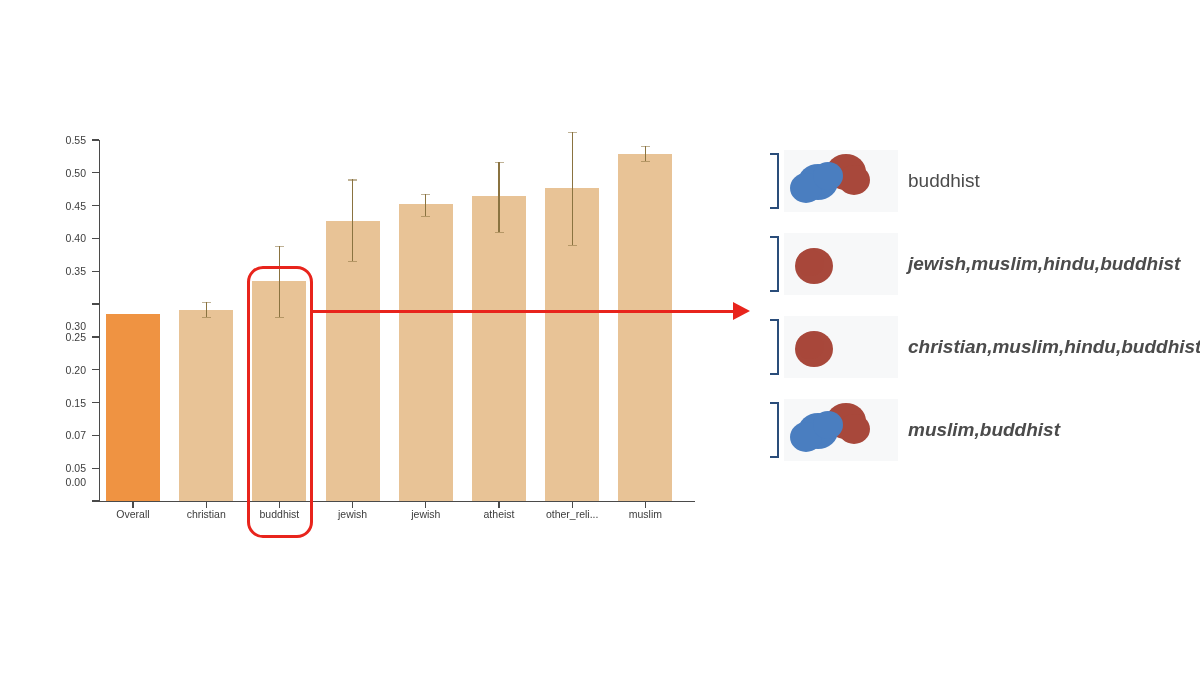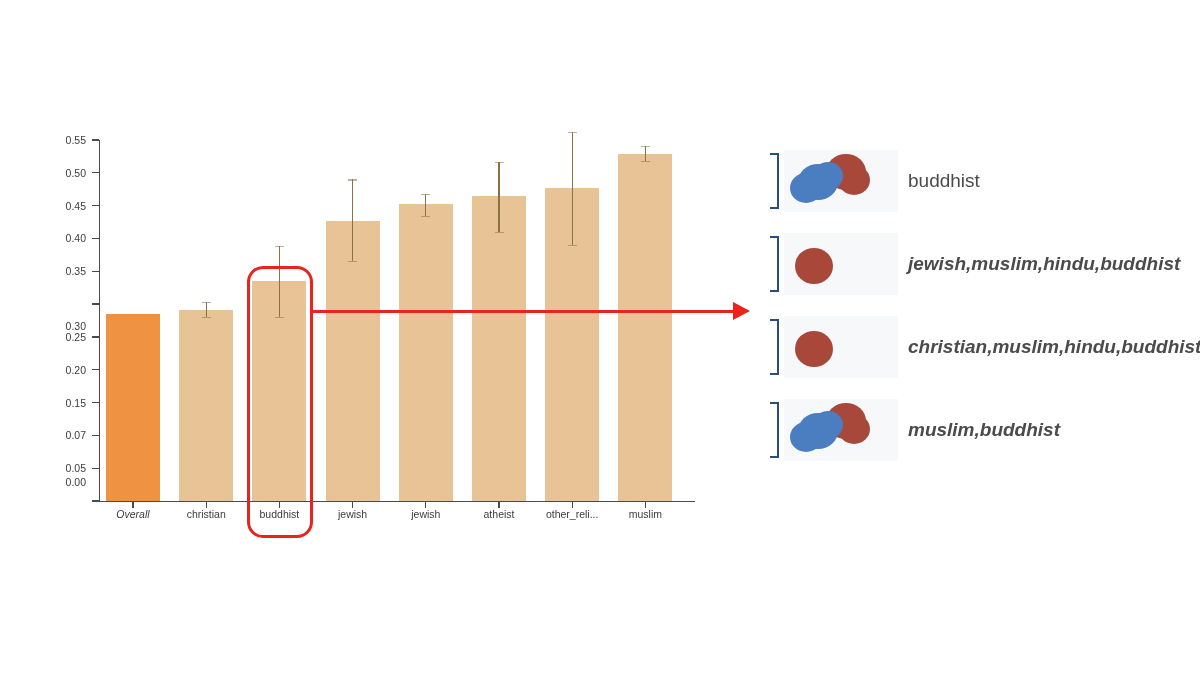--- a/index.html
+++ b/index.html
@@ -96,21 +96,21 @@
         <div class="y-tick-label" style="left: 48px; top: 233.455px;">0.40</div>
         <div class="y-tick" style="top: 204.986px;"></div>
         <div class="y-tick-label" style="left: 48px; top: 200.636px; text-align: right;">0.45</div>
         <div class="y-tick" style="top: 172.168px;"></div>
         <div class="y-tick-label" style="left: 48px; top: 167.818px;">0.50</div>
         <div class="y-tick" style="top: 139.35px;"></div>
         <div class="y-tick-label" style="left: 48px; top: 135px;">0.55</div>
       </div>
     <div id="x-ticks">
         <div class="x-tick" style="left: 132.35px;"></div>
-        <div class="x-tick-label" style="left: 73px; width: 120px; font-style: italic;">Overall</div>
+        <div class="x-tick-label" style="left: 73px; width: 120px;">Overall</div>
         <div class="x-tick" style="left: 205.55px;"></div>
         <div class="x-tick-label" style="left: 146.2px; width: 120px;">christian</div>
         <div class="x-tick" style="left: 278.75px;"></div>
         <div class="x-tick-label" style="left: 219.4px; width: 120px;">buddhist</div>
         <div class="x-tick" style="left: 351.95px;"></div>
         <div class="x-tick-label" style="left: 292.6px; width: 120px;">jewish</div>
         <div class="x-tick" style="left: 425.15px;"></div>
         <div class="x-tick-label" style="left: 365.8px; width: 120px;">jewish</div>
         <div class="x-tick" style="left: 498.35px;"></div>
         <div class="x-tick-label" style="left: 439px; width: 120px;">atheist</div>

